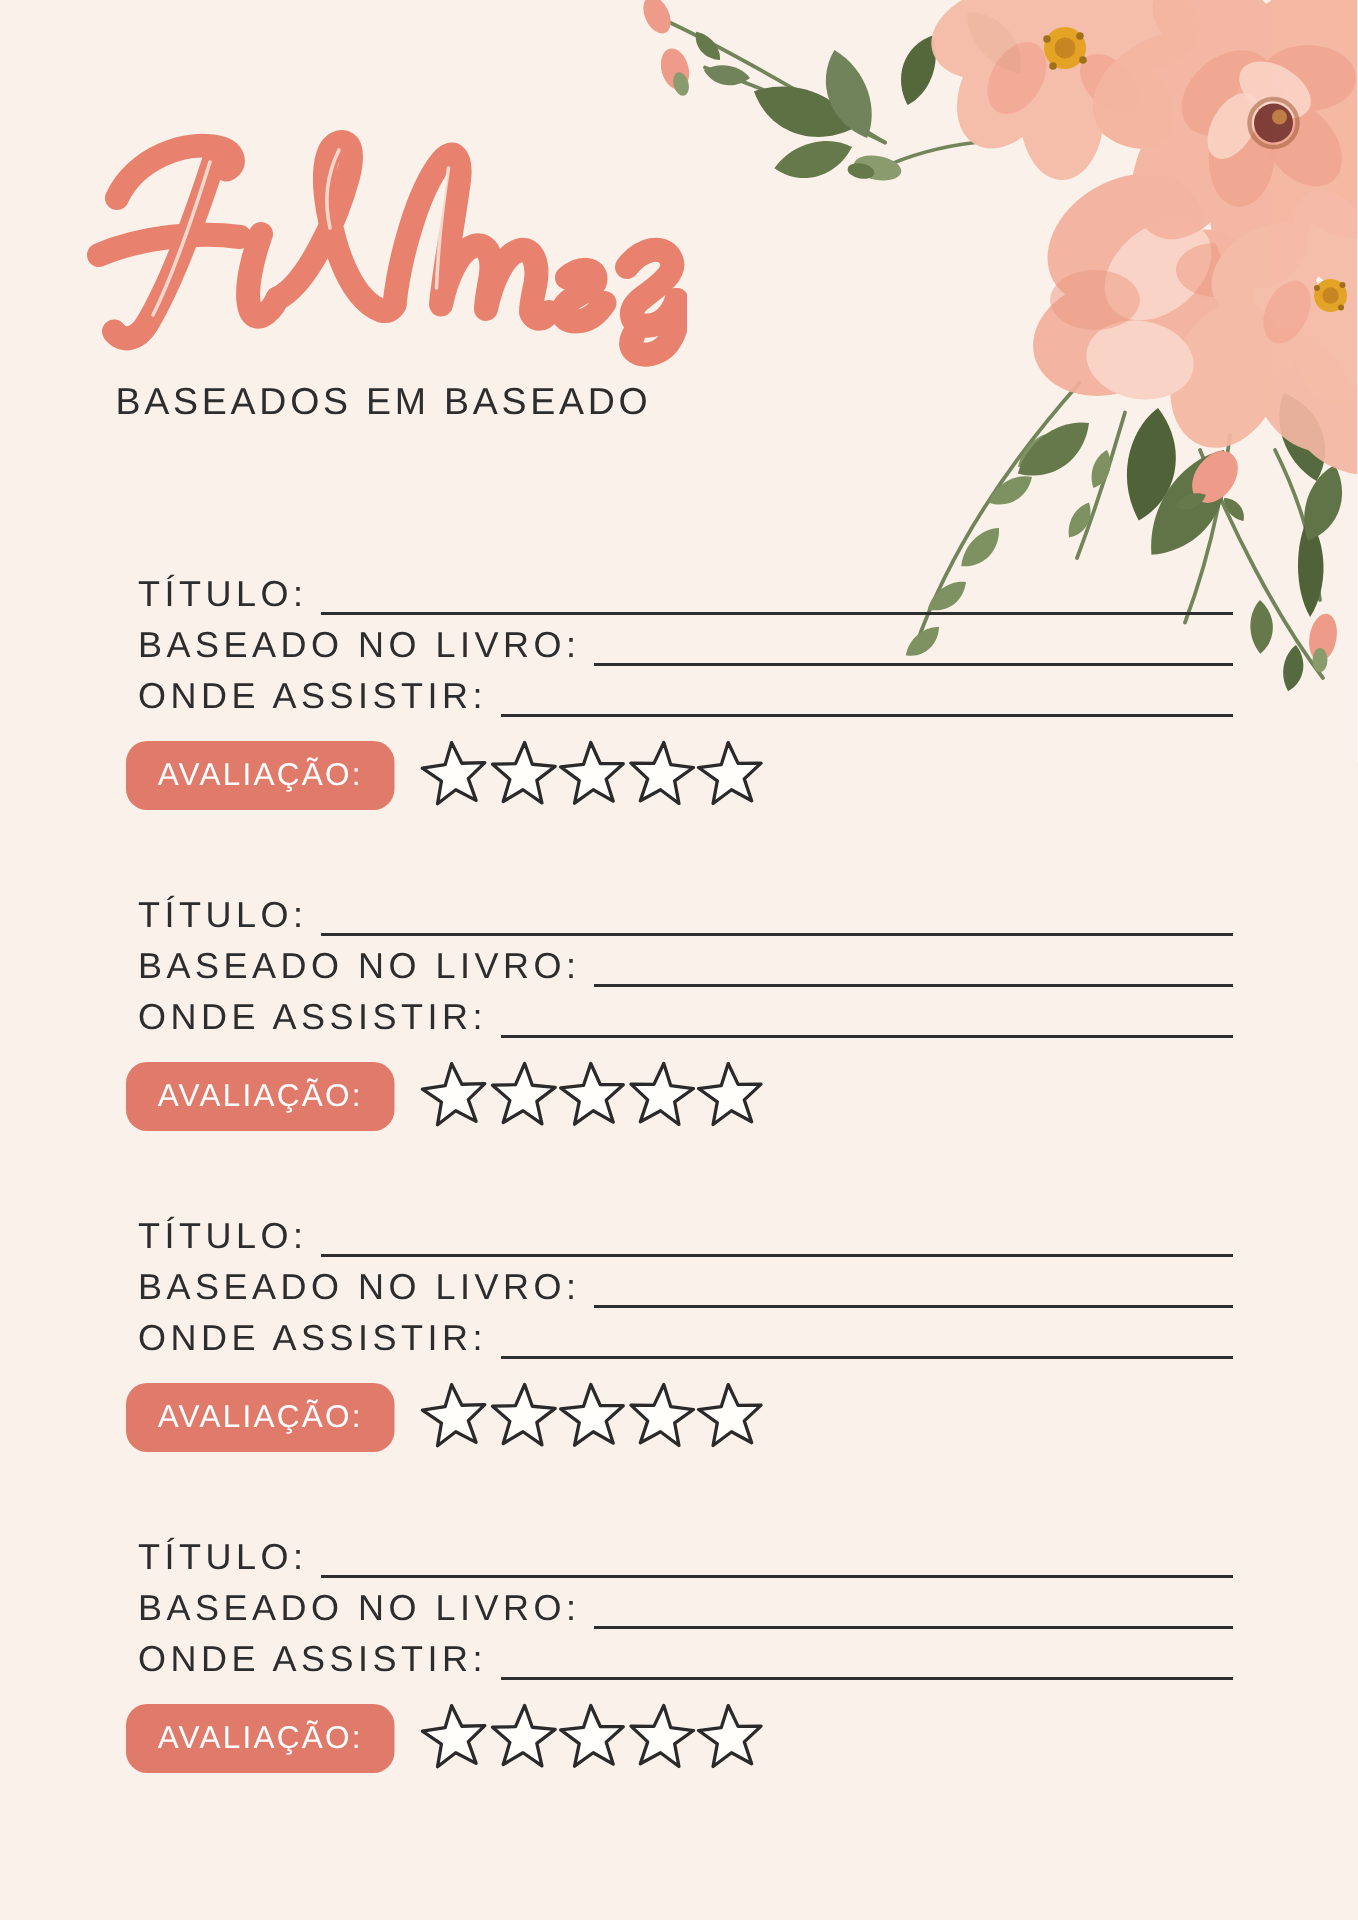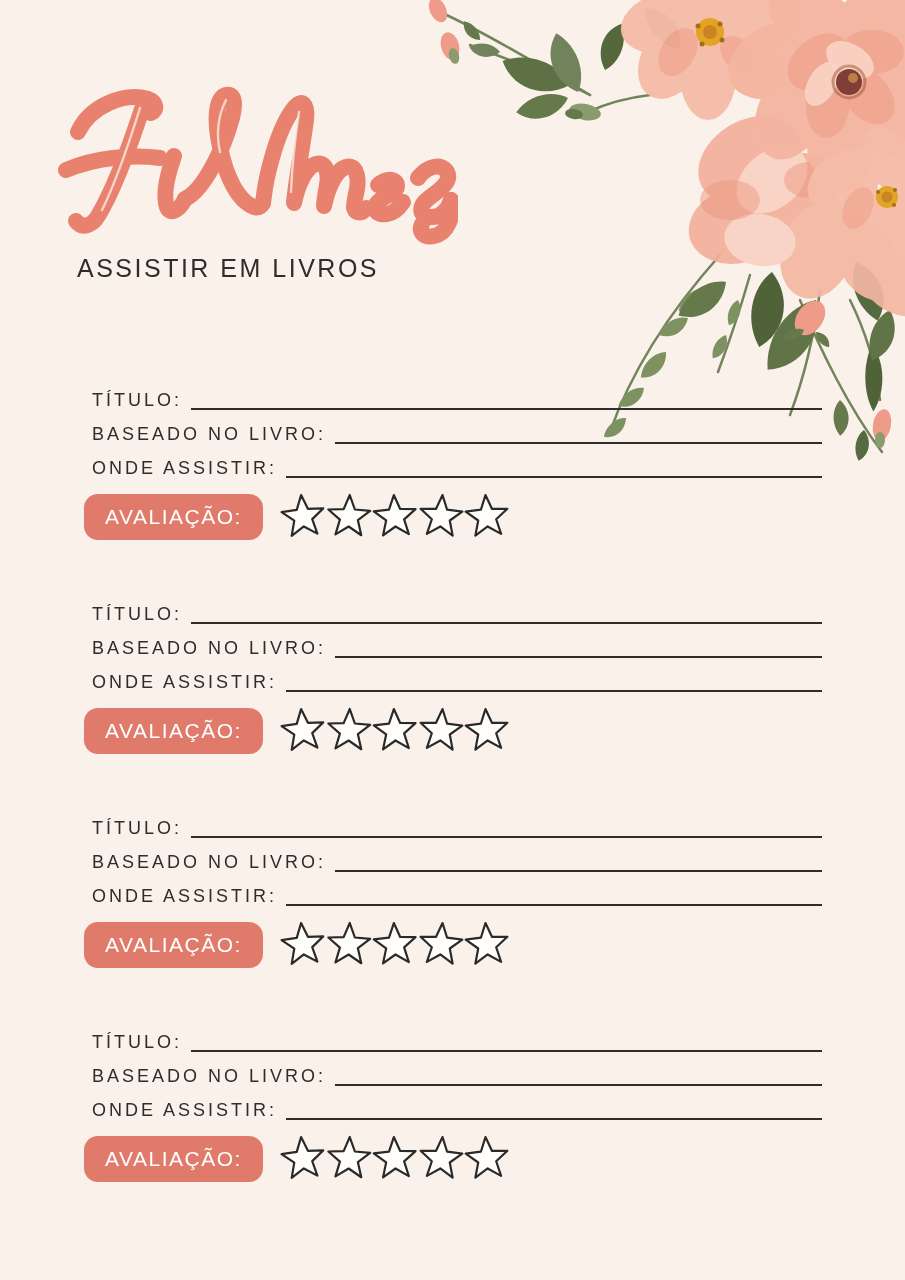--- a/index.html
+++ b/index.html
@@ -16,21 +16,21 @@
   .subtitle{
     position:absolute;left:77px;top:254px;
     font-size:25px;letter-spacing:2.5px;color:#2D2D2D;font-weight:500;
   }
   
   .flowers{position:absolute;left:420px;top:0;width:485px;height:500px;}
   
   .entry{position:absolute;left:92px;right:83px;}
   .entry.e0{top:376px;} .entry.e1{top:590px;} .entry.e2{top:804px;} .entry.e3{top:1018px;}
   .frow{display:flex;align-items:flex-end;height:34px;}
-  .flabel{font-size:18px;letter-spacing:3px;color:#2D2D2D;line-height:1;white-space:nowrap;padding-bottom:1px;}
+  .flabel{font-size:24px;letter-spacing:3px;color:#2D2D2D;line-height:1;white-space:nowrap;padding-bottom:1px;}
   .fline{flex:1;margin-left:9px;border-bottom:2px solid #2E2E2E;height:28px;font-size:22px;color:#2D2D2D;}
   .rating-row{display:flex;align-items:center;margin-top:15px;height:48px;}
   .badge{
     width:179px;height:46px;background:#E07B6B;border-radius:14px;
     display:flex;align-items:center;justify-content:center;flex:none;margin-left:-8px;
   }
   .badge span{color:#FFFFFF;font-size:21px;letter-spacing:1.5px;}
   .stars{display:flex;margin-left:17px;}
   .stars svg{width:46px;height:50px;display:block;}
   .stars svg path{fill:#FFFEFB;stroke:#2A2A2A;stroke-width:2.2;stroke-linejoin:round;}
@@ -182,21 +182,21 @@
 
     <path d="M362,92 C372,79 386,77 391,86 C396,95 384,104 373,112 C362,120 363,130 374,131 C384,132 392,124 395,114"></path>
     <path d="M395,114 C398,130 392,147 378,150 C368,152 362,146 366,138"></path>
 
     <path class="hair" d="M84,22 C74,54 60,96 46,124"></path>
     <path class="hair" d="M170,14 C162,30 160,48 164,66"></path>
     <path class="hair" d="M243,26 C239,52 236,80 235,106"></path>
   </svg>
   <span class="sr-only">Filmes</span>
 
-  <div class="subtitle">ASSISTIR EM LIVROS</div>
+  <div class="subtitle">BASEADOS EM BASEADO</div>
 
   <div class="entry e0">
     <div class="frow">
       <span class="flabel">TÍTULO:</span>
       <span class="fline"></span>
     </div>
     <div class="frow">
       <span class="flabel">BASEADO NO LIVRO:</span>
       <span class="fline"></span>
     </div>

